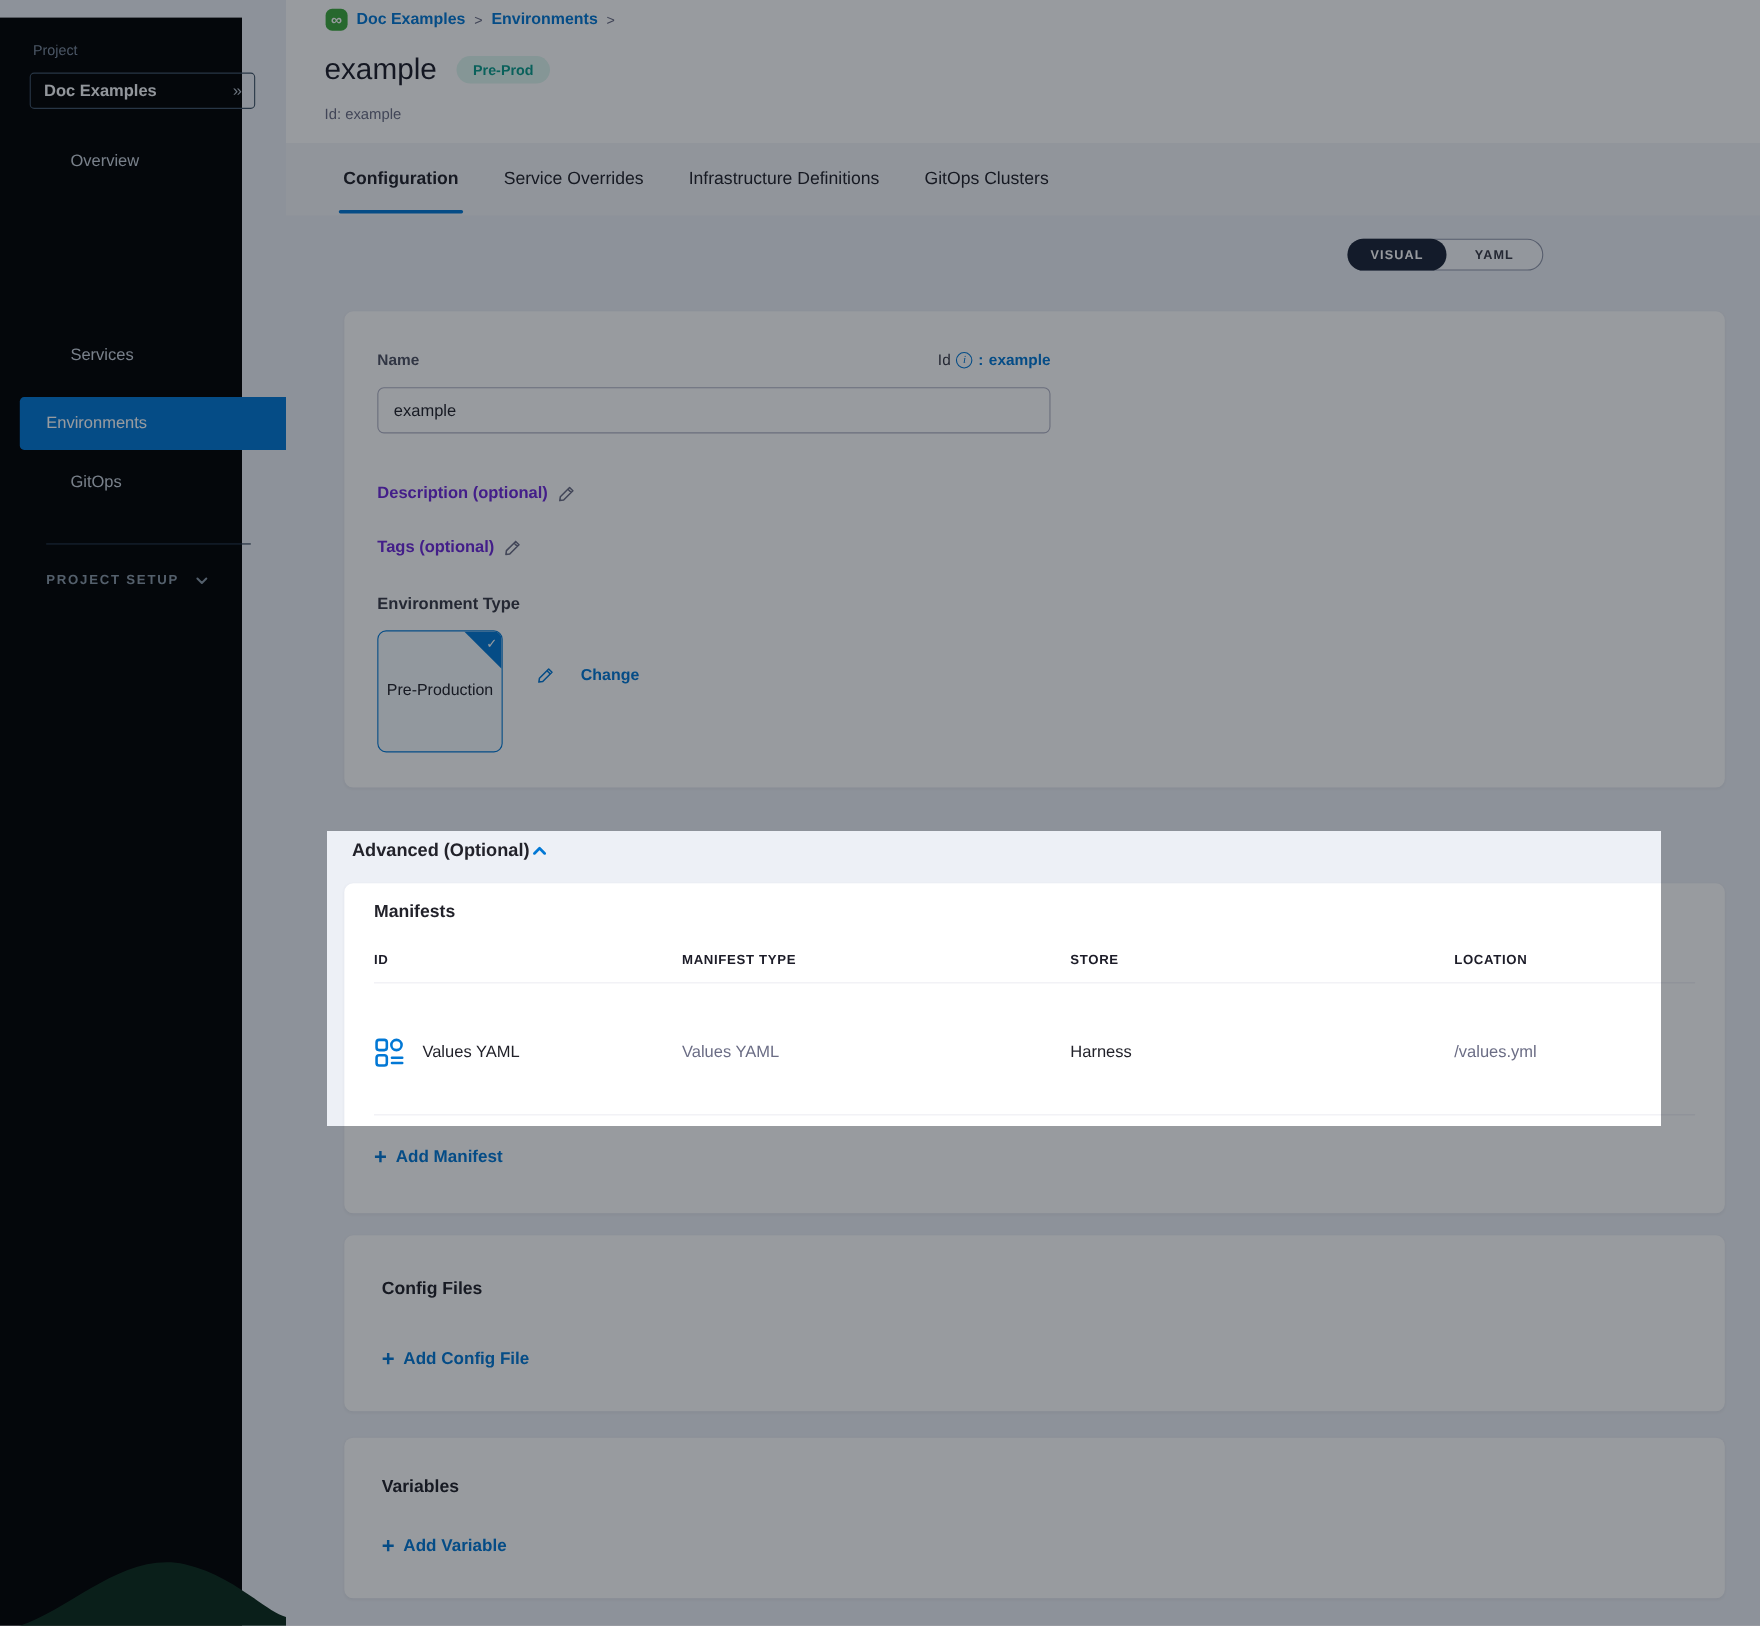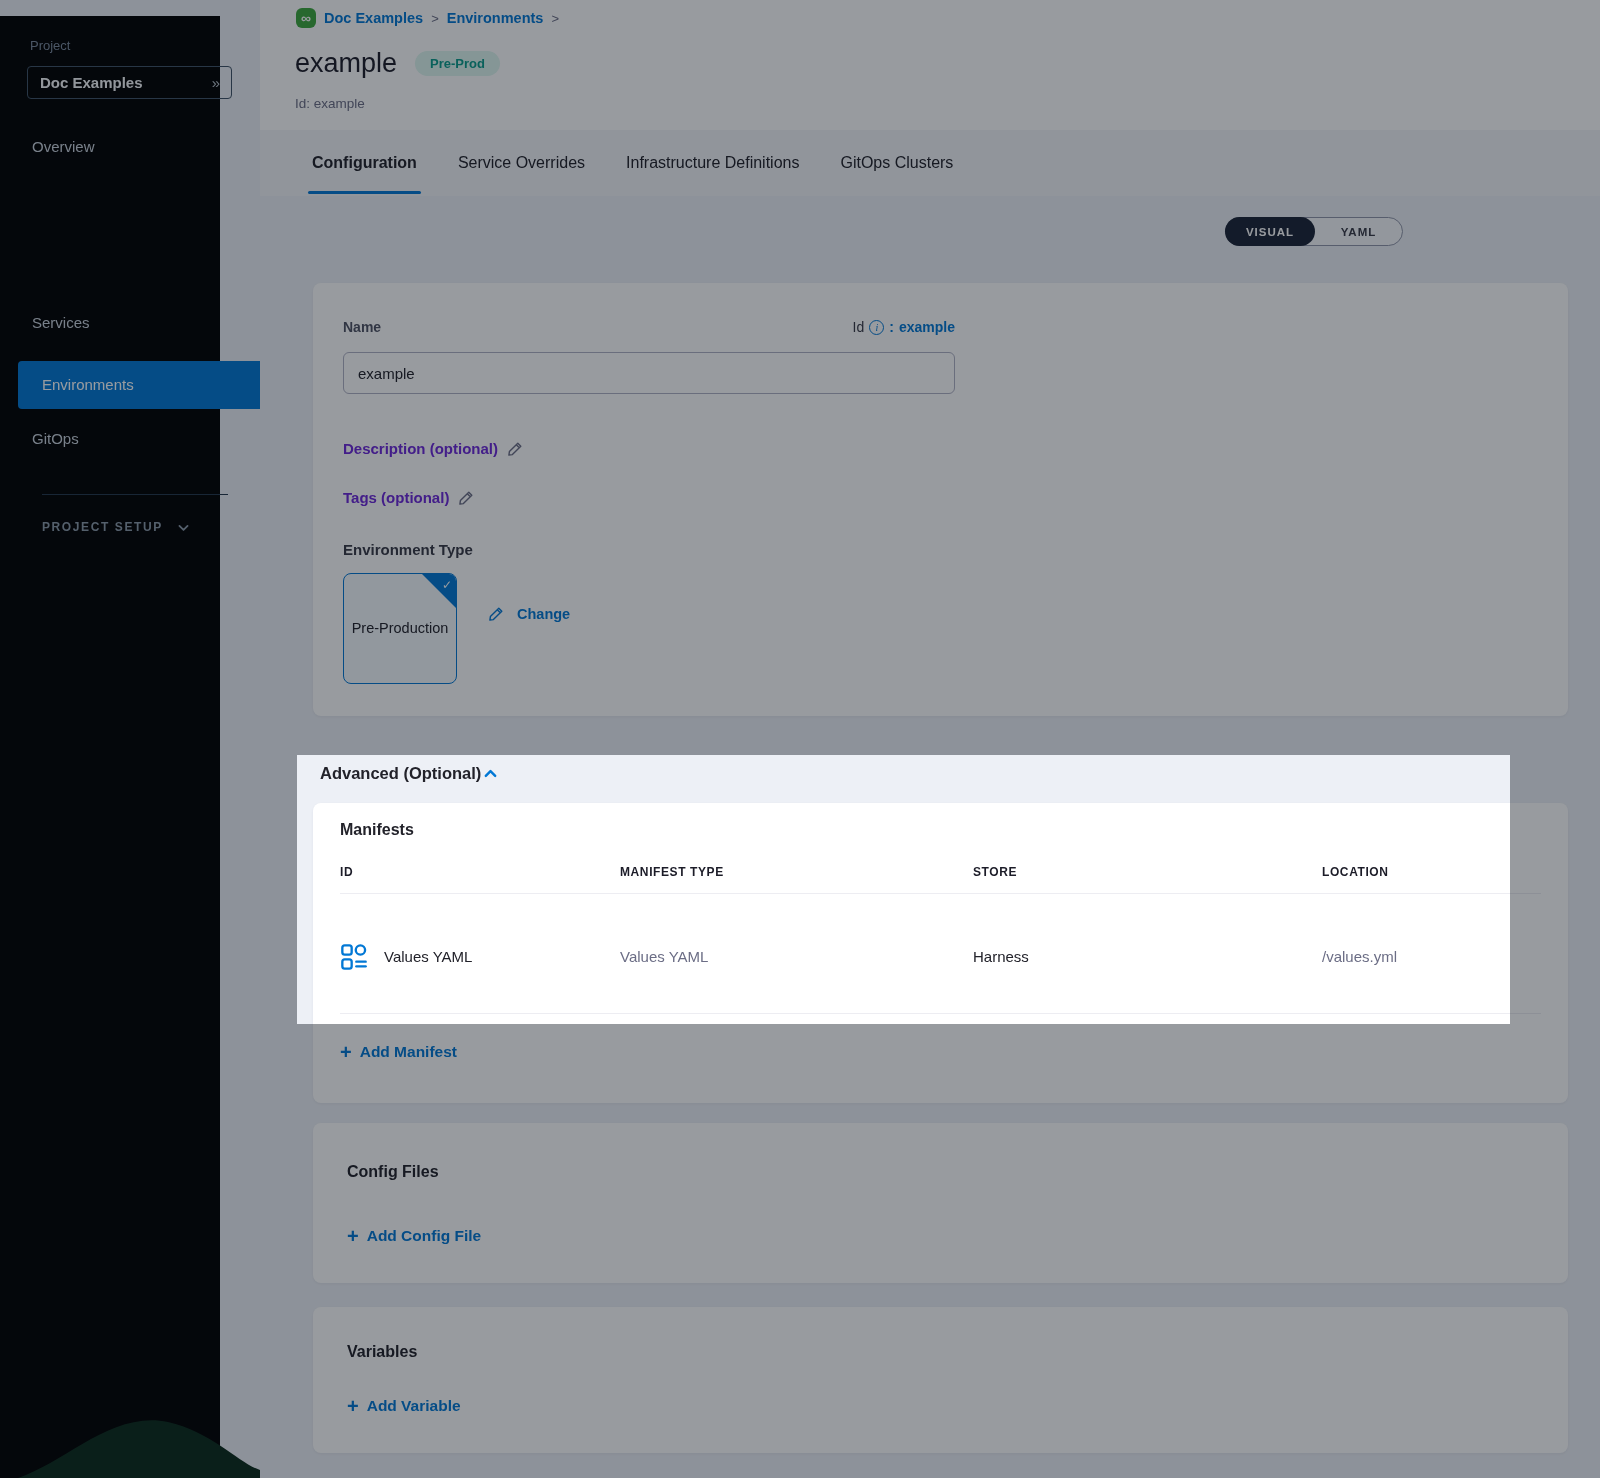--- a/index.html
+++ b/index.html
@@ -6,21 +6,21 @@
   *{box-sizing:border-box;font-family:"Liberation Sans","DejaVu Sans",sans-serif;}
   .screen{position:relative;width:1600px;height:1478px;overflow:hidden;background:#EDF0F6;}
 
   
   .sidebar{position:absolute;left:0;top:16px;width:220px;height:1478px;background:#000000;z-index:1;}
   .proj-label{position:absolute;left:30px;top:22px;font-size:13px;color:#7A889B;}
   .proj-box{position:absolute;left:27px;top:50px;width:205px;height:33px;border:1px solid #3E5266;border-radius:4px;
             display:flex;align-items:center;justify-content:space-between;padding:0 12px;cursor:pointer;}
   .proj-box .pname{color:#F4F6F9;font-size:15px;font-weight:700;}
   .proj-box .dbl{color:#B5BEC9;font-size:15px;letter-spacing:-1px;}
-  .nav-item{position:absolute;left:0;width:260px;height:48px;line-height:48px;padding-left:32px;
+  .nav-item{position:absolute;left:0;width:260px;height:48px;line-height:48px;padding-left:64px;
             color:#C9D1DB;font-size:15px;cursor:pointer;}
   .nav-item.sel{left:18px;width:242px;padding-left:24px;background:#0278D5;color:#FFFFFF;border-radius:4px 0 0 4px;}
   .side-div{position:absolute;left:42px;top:478px;width:186px;height:1px;background:#24364B;}
   .proj-setup{position:absolute;left:42px;top:498px;width:180px;height:26px;display:flex;align-items:center;gap:14px;
               color:#8B99A8;font-size:12px;font-weight:700;letter-spacing:1.6px;cursor:pointer;}
   .wave{position:absolute;left:0;bottom:0;width:260px;height:130px;}
 
   
   .main{position:absolute;left:260px;top:0;width:1340px;height:1478px;}
   .hdr{position:absolute;left:0;top:0;width:1340px;height:130px;background:#FFFFFF;}
@@ -61,21 +61,21 @@
               padding:0 14px;font-size:15px;color:#22222A;background:#fff;outline:none;}
   .edit-row{position:absolute;left:30px;display:flex;align-items:center;gap:9px;font-size:15px;font-weight:700;color:#6d28d9;}
   .pencil{width:16px;height:16px;color:#6B6D85;}
   .pencil.blue{color:#0278D5;}
   .etype-label{position:absolute;left:30px;top:258px;font-size:15px;font-weight:700;color:#383946;}
   .etype-card{position:absolute;left:30px;top:290px;width:114px;height:111px;border:1.5px solid #0278D5;border-radius:8px;
               background:#F5FAFE;overflow:hidden;display:flex;align-items:center;justify-content:center;text-align:center;
               font-size:14.5px;color:#22222A;line-height:1.55;cursor:pointer;}
   .corner{position:absolute;top:0;right:0;width:0;height:0;border-top:34px solid #0278D5;border-left:34px solid transparent;}
   .corner-check{position:absolute;top:2px;right:4px;color:#fff;font-size:12px;font-weight:700;}
-  .change-row{position:absolute;left:175px;top:323px;display:flex;align-items:center;gap:13px;color:#0278D5;
+  .change-row{position:absolute;left:175px;top:323px;display:flex;align-items:center;gap:24px;color:#0278D5;
               font-size:14.5px;font-weight:700;cursor:pointer;}
 
   
   .adv-row{position:absolute;left:60px;top:568px;display:flex;align-items:center;gap:2px;cursor:pointer;}
   .adv-title{font-size:16.5px;font-weight:700;color:#22222A;}
   .chev-up{width:15px;height:15px;color:#0278D5;}
   .mcard{left:53px;top:607px;width:1255px;height:300px;}
   .mhead{position:absolute;left:27px;top:18px;font-size:16px;font-weight:700;color:#22222A;}
   .thcell{position:absolute;top:62px;font-size:12px;font-weight:700;letter-spacing:.6px;color:#1C1C28;}
   .c-id{left:27px;} .c-type{left:307px;} .c-store{left:660px;} .c-loc{left:1009px;}

